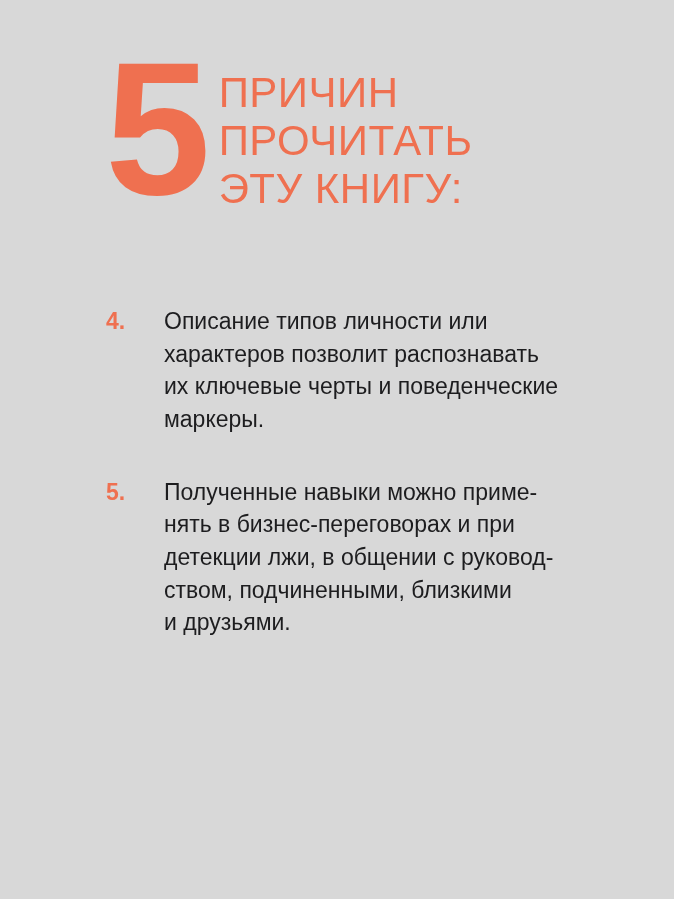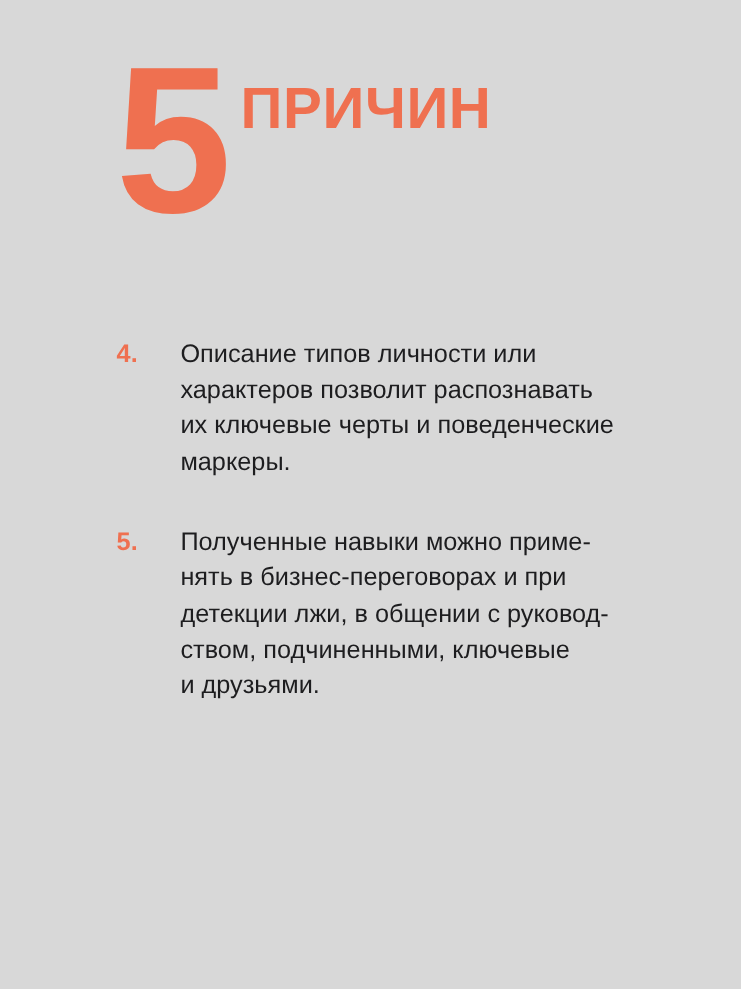--- a/index.html
+++ b/index.html
@@ -36,22 +36,22 @@
     color: #ef7050;
     letter-spacing: -6px;
     margin-right: 14px;
     margin-top: -8px;
   }
   .header-lines {
     margin-top: 14px;
   }
   .header-line {
     font-family: "Liberation Sans", sans-serif;
-    font-weight: bold;
-    font-size: 53px;
+    font-weight: normal;
+    font-size: 42px;
     line-height: 1.14;
     letter-spacing: 0.5px;
     color: #ef7050;
     text-transform: uppercase;
     white-space: nowrap;
   }
 
   
   .reasons {
     position: absolute;
@@ -85,34 +85,36 @@
 </style>
 </head>
 <body>
 
 <div class="page">
 
   <div class="header">
     <div class="big-number">5</div>
     <div class="header-lines">
       <div class="header-line">ПРИЧИН</div>
+      <div class="header-line">ПРОЧИТАТЬ</div>
+      <div class="header-line">ЭТУ КНИГУ:</div>
     </div>
   </div>
 
   <div class="reasons">
     <div class="reason">
       <div class="reason-num">4.</div>
       <div class="reason-text">Описание типов личности или
 характеров позволит распознавать
 их ключевые черты и поведенческие
 маркеры.</div>
     </div>
     <div class="reason">
       <div class="reason-num">5.</div>
       <div class="reason-text">Полученные навыки можно приме-
 нять в бизнес-переговорах и при
 детекции лжи, в общении с руковод-
-ством, подчиненными, ключевые
+ством, подчиненными, близкими
 и друзьями.</div>
     </div>
   </div>
 
 </div>
 
 </body></html>

